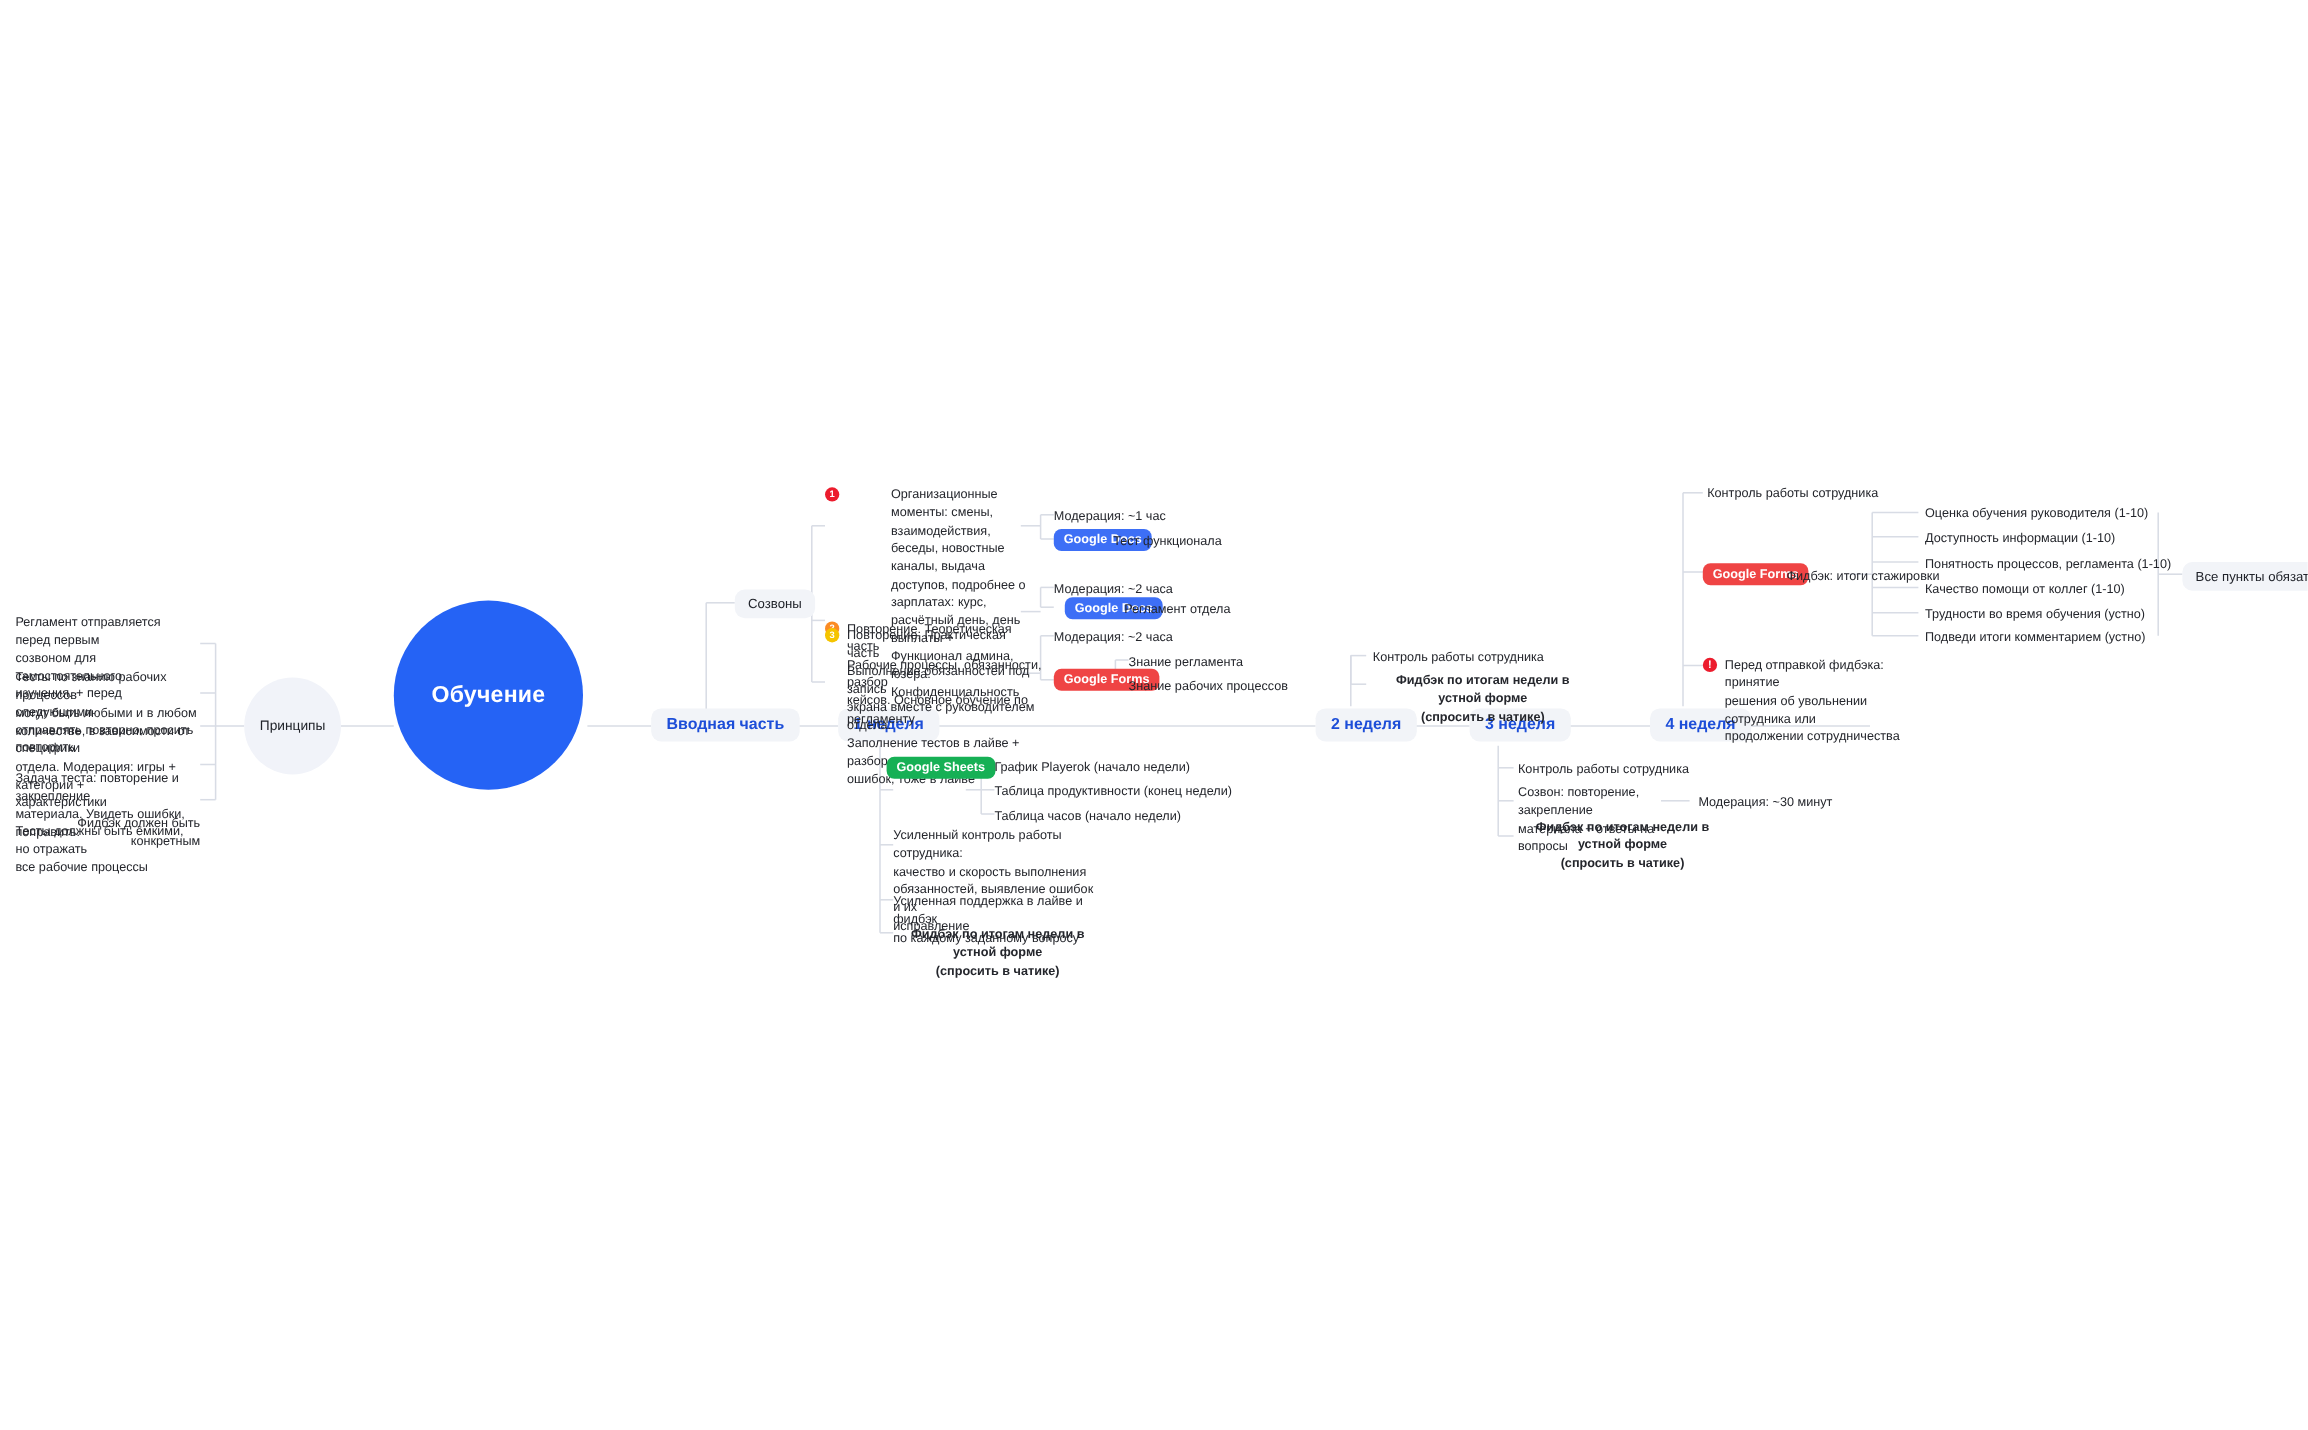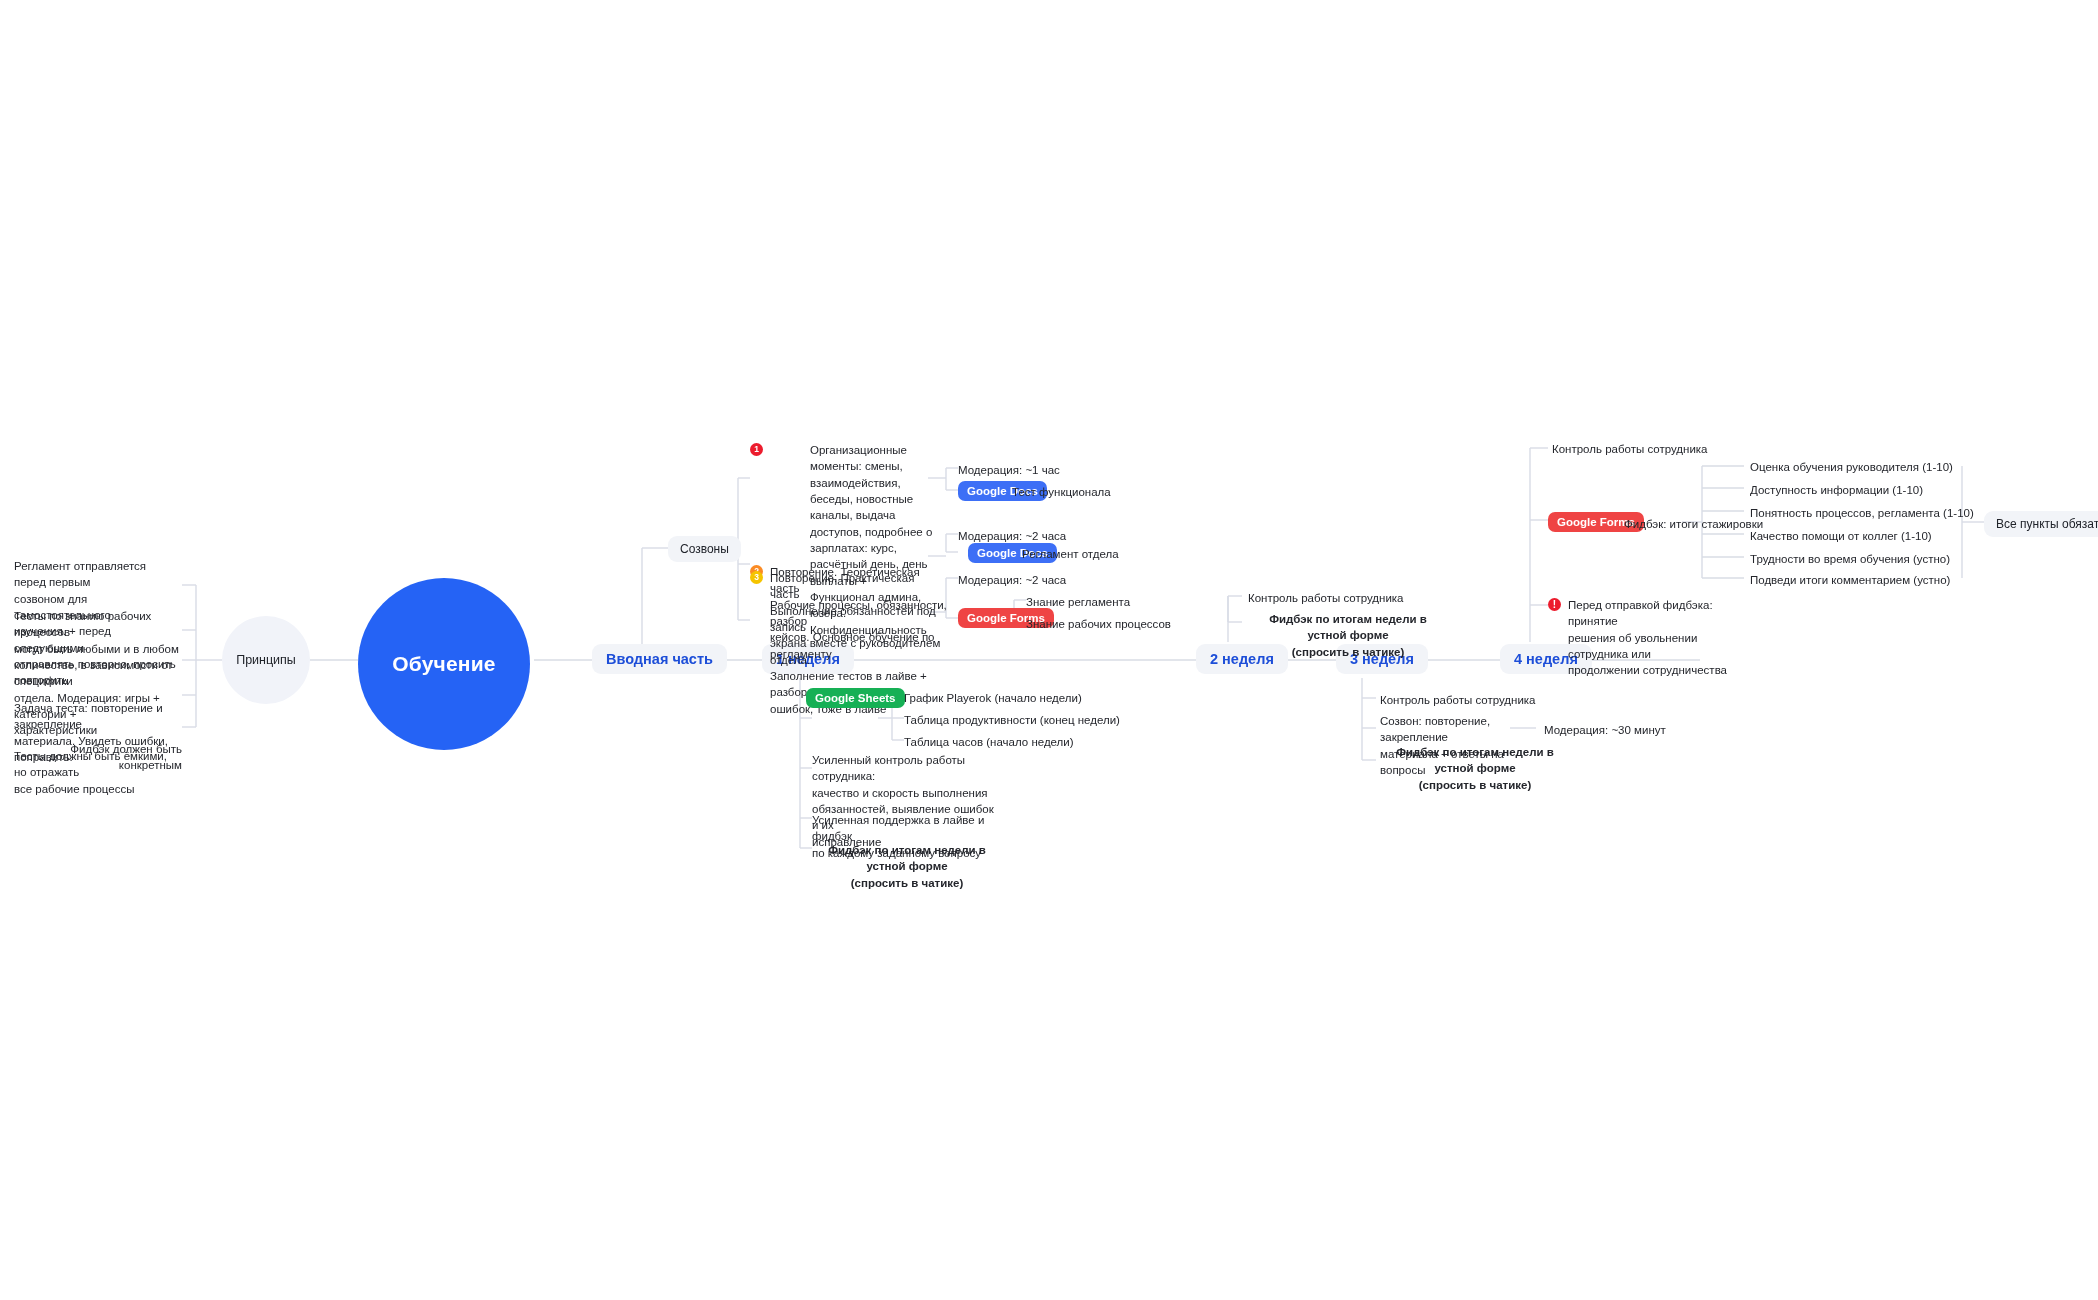--- a/index.html
+++ b/index.html
@@ -217,21 +217,21 @@
       <path d="M1702 511 H1744"></path>
       <path d="M1702 534 H1744"></path>
       <path d="M1702 557 H1744"></path>
       <path d="M1702 578 H1744"></path>
 
       <path d="M1962 466 V578"></path>
       <path d="M1962 522 H1984"></path>
     </g>
   </svg>
 
-  <div class="node root-circle" style="left:358px; top:578px;">
+  <div class="node root-circle" style="left:358px; top:546px;">
     <span>Обучение</span>
   </div>
 
   <div class="node soft-circle" style="left:222px; top:616px;">
     <span>Принципы</span>
   </div>
 
   <div class="node txt" style="left:14px; top:608px; width:168px; text-align:left;">Тесты по знанию рабочих процессов
 могут быть любыми и в любом
 количестве, в зависимости от специфики

